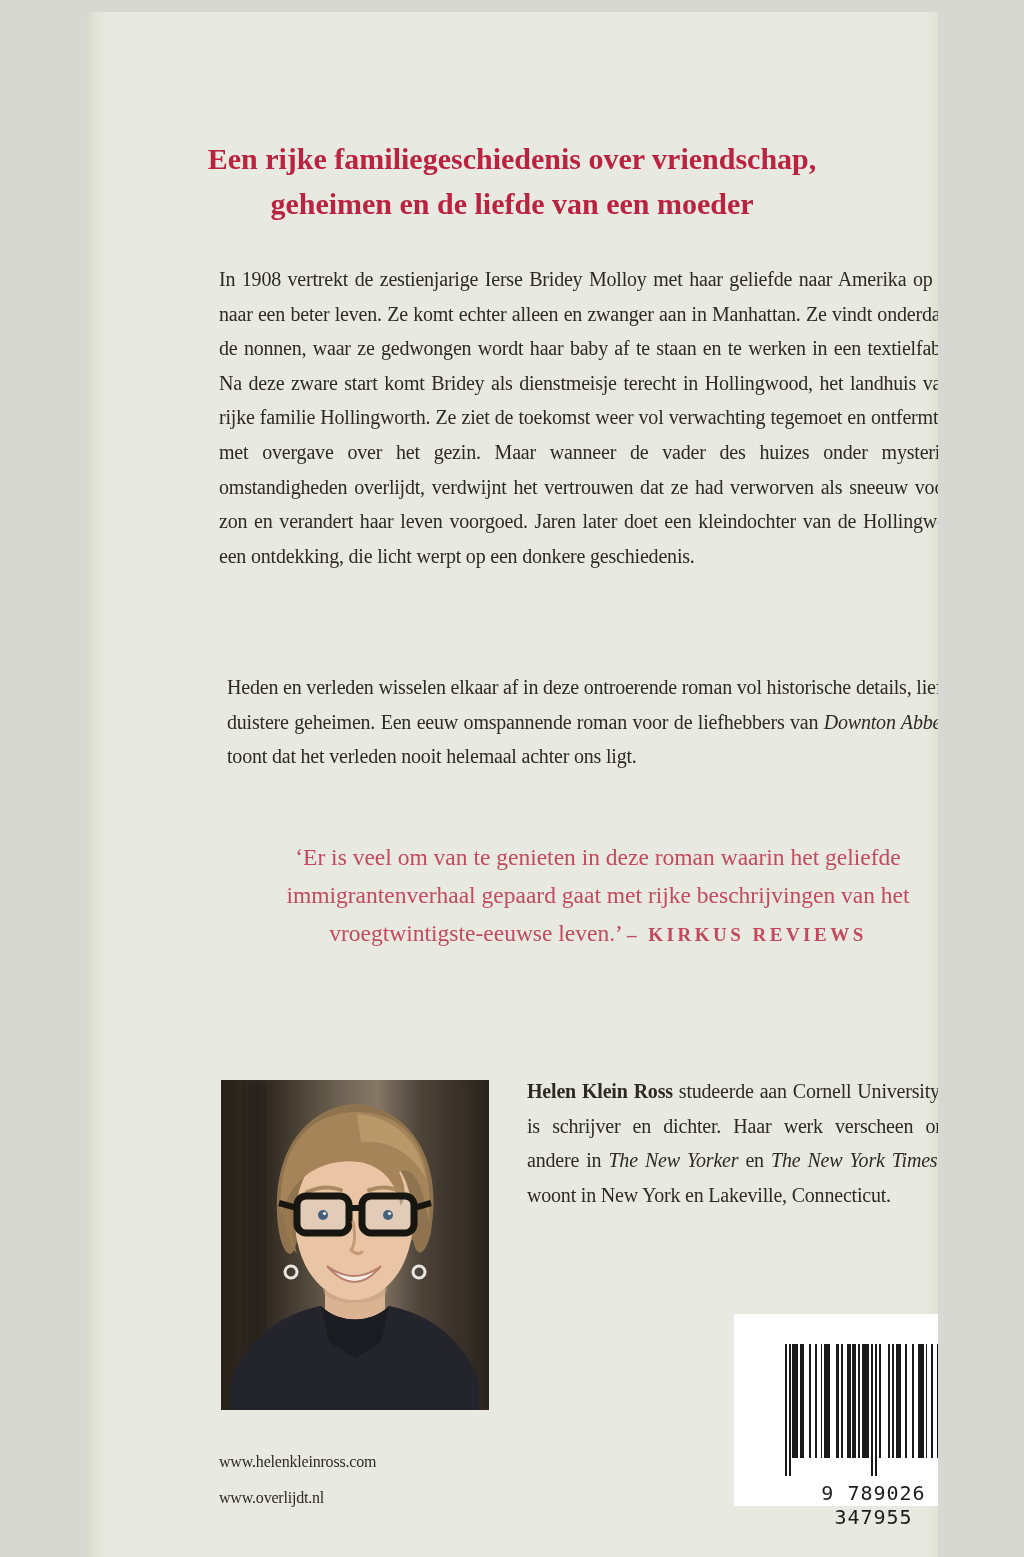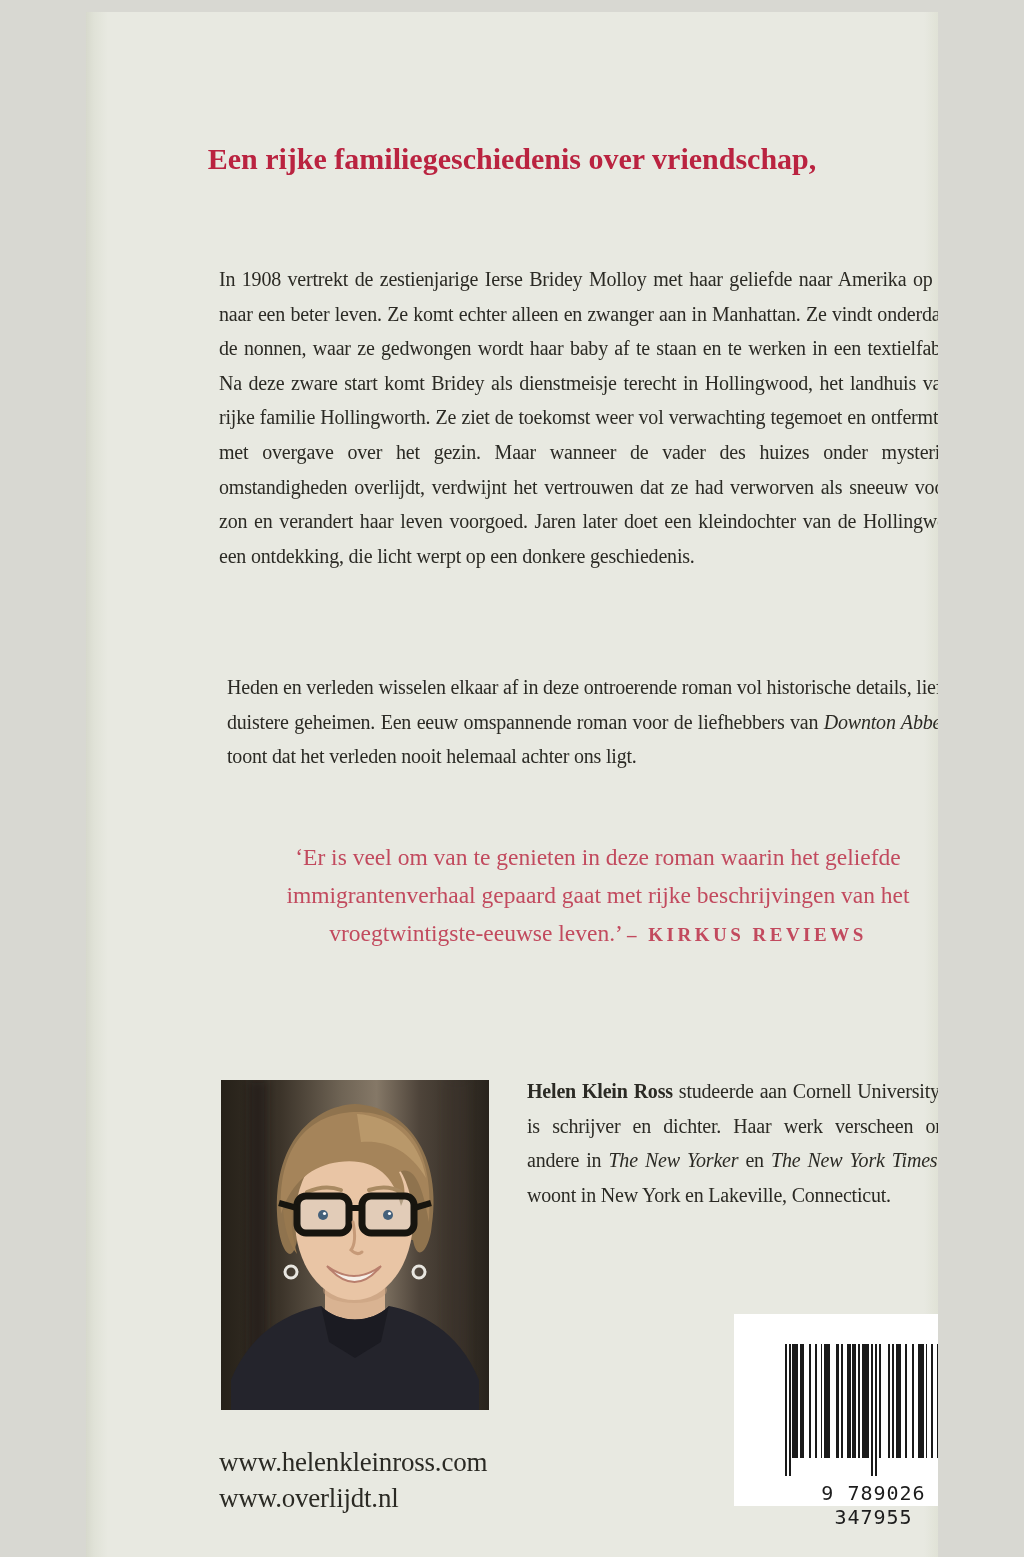--- a/index.html
+++ b/index.html
@@ -51,21 +51,21 @@
     white-space:nowrap;
   }
   .attr-block{display:block;margin-top:6px;}
   .photo{
     position:absolute;left:135px;top:1068px;width:268px;height:330px;
     line-height:0;
   }
   .bio{position:absolute;left:441px;top:1062px;width:443px;}
   .links{
     position:absolute;left:133px;top:1432px;
-    font-size:27px;line-height:36px;letter-spacing:-0.2px;
+    font-size:16px;line-height:36px;letter-spacing:-0.2px;
   }
   .barcode{
     position:absolute;left:648px;top:1302px;width:235px;height:192px;
     background:var(--bcbg,#ffffff);
     text-align:center;
     box-sizing:border-box;
     padding-top:30px;
     padding-left:44px;
   }
   .barcode svg{display:inline-block;}
@@ -77,20 +77,21 @@
 </style>
 </head>
 <body>
 
 <div class="page">
   <div class="edge-left"></div>
   <div class="edge-right"></div>
 
   <h1 class="headline">
     <span>Een rijke familiegeschiedenis over vriendschap,</span>
+    <span>geheimen en de liefde van een moeder</span>
   </h1>
 
   <p class="body para1">In 1908 vertrekt de zestienjarige Ierse Bridey Molloy met haar geliefde naar Amerika op zoek naar een beter leven. Ze komt echter alleen en zwanger aan in Manhattan. Ze vindt onderdak bij de nonnen, waar ze gedwongen wordt haar baby af te staan en te werken in een textielfabriek. Na deze zware start komt Bridey als dienstmeisje terecht in Hollingwood, het landhuis van de rijke familie Hollingworth. Ze ziet de toekomst weer vol verwachting tegemoet en ontfermt zich met overgave over het gezin. Maar wanneer de vader des huizes onder mysterieuze omstandigheden overlijdt, verdwijnt het vertrouwen dat ze had verworven als sneeuw voor de zon en verandert haar leven voorgoed. Jaren later doet een kleindochter van de Hollingworths een ontdekking, die licht werpt op een donkere geschiedenis.</p>
 
   <p class="body para2"><span>Heden en verleden wisselen elkaar af in deze ontroerende roman vol historische details, liefde en duistere geheimen. Een eeuw omspannende roman voor de liefhebbers van </span><span class="i">Downton Abbey</span><span>, die toont dat het verleden nooit helemaal achter ons ligt.</span></p>
 
   <blockquote class="review review1"><span>‘Er is veel om van te genieten in deze roman waarin het geliefde immigrantenverhaal gepaard gaat met rijke beschrijvingen van het vroegtwintigste-eeuwse leven.’</span> <span class="attr">– KIRKUS REVIEWS</span></blockquote>
 
 
   <div class="photo">

